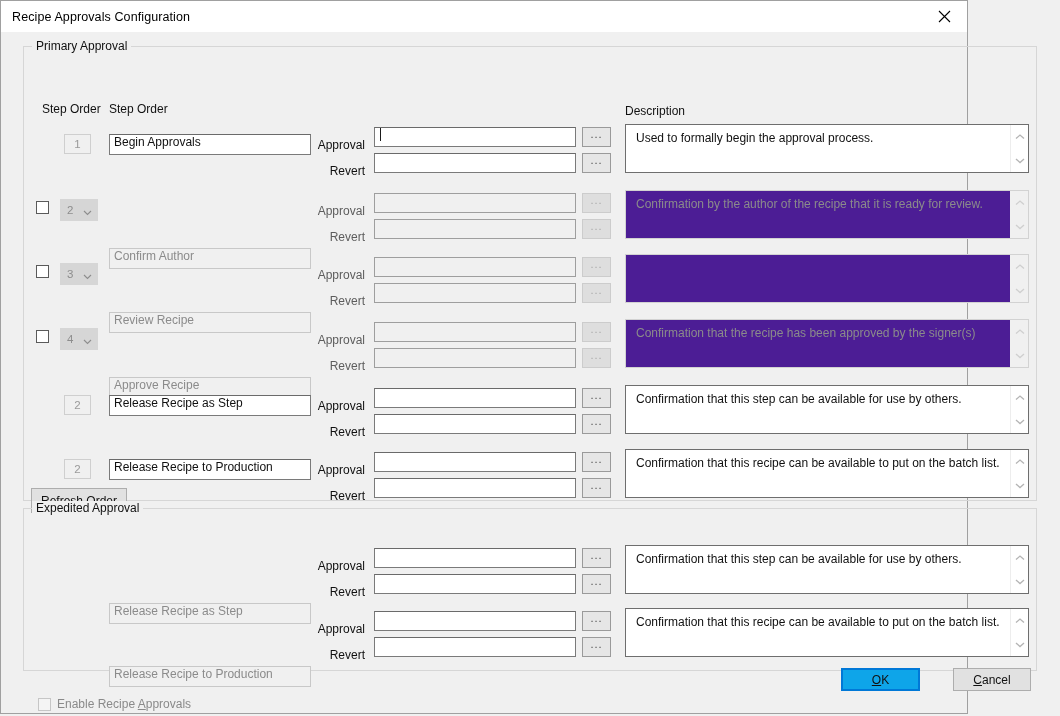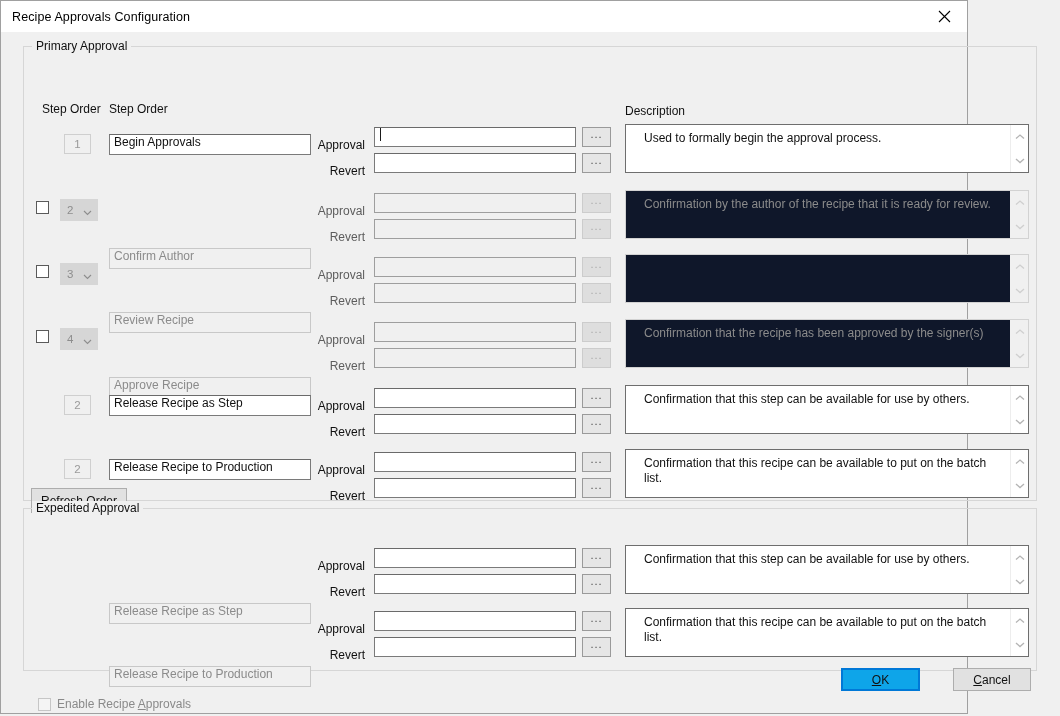--- a/index.html
+++ b/index.html
@@ -197,25 +197,25 @@
   
   .desc {
     position: absolute;
     box-sizing: border-box;
     border: 1px solid #6e6e6e;
     background: #ffffff;
     overflow: hidden;
   }
   .desc.disabled {
     border-color: #d2d2d2;
-    background: #0f172a;
+    background: #4c1d95;
   }
   .desc .dtext {
     position: absolute;
-    left: 18px; top: 6px; right: 22px;
+    left: 10px; top: 6px; right: 22px;
     font-size: 12px;
     color: #111;
     line-height: 15px;
   }
   .desc.disabled .dtext { color: #8b8b8b; }
   .desc .sb {
     position: absolute;
     top: 0; right: 0; bottom: 0;
     width: 17px;
     background: #ffffff;

